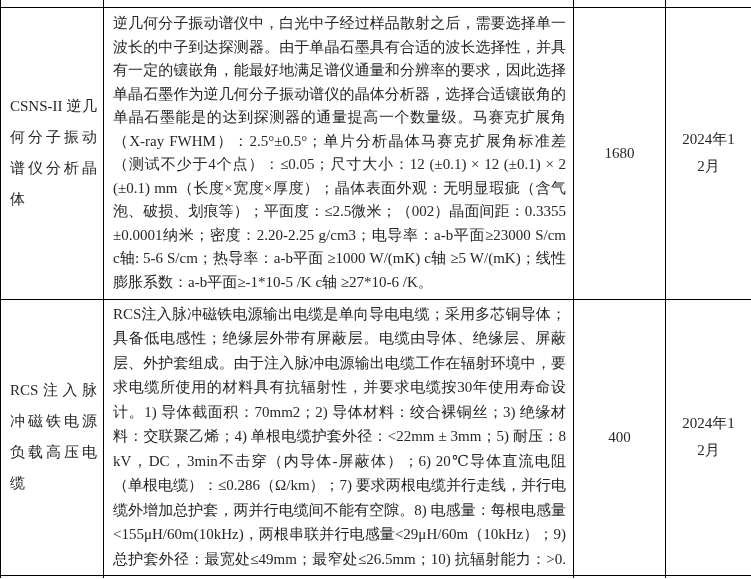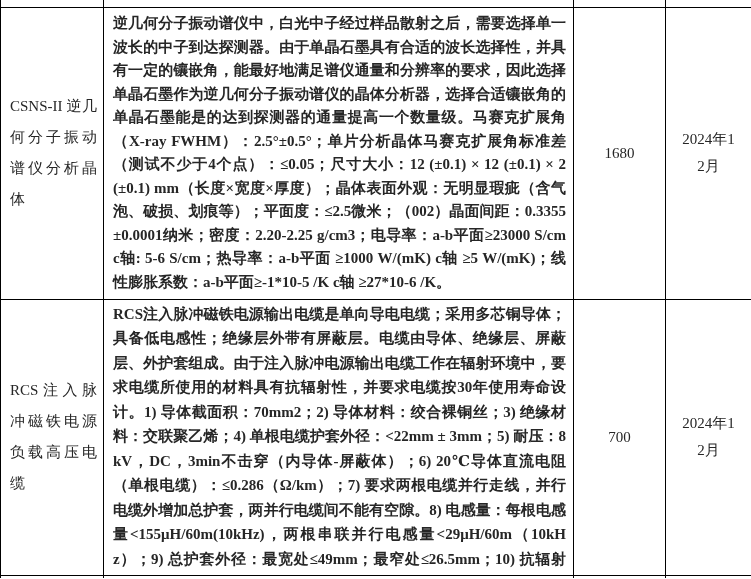--- a/index.html
+++ b/index.html
@@ -40,21 +40,20 @@
     line-height: 31px;
     text-align: justify;
     text-align-last: left;
     word-break: break-all;
   }
   .desc {
     padding: 2px 7px 2px 9px;
     font-size: 15px;
     text-align: justify;
     word-break: break-all;
-    font-weight: bold;
   }
   .desc.r1 { line-height: 23.5px; max-height: 286px; }
   .desc.r2 { line-height: 24.5px; max-height: 271px; }
 
   .qty {
     text-align: center;
     font-size: 15px;
   }
   .date {
     text-align: center;
@@ -104,21 +103,21 @@
     </tr>
 
     <tr class="row-2">
       <td>
         <div class="item-inner">RCS注入脉冲磁铁电源负载高压电缆</div>
       </td>
       <td>
         <div class="desc r2">RCS注入脉冲磁铁电源输出电缆是单向导电电缆；采用多芯铜导体；具备低电感性；绝缘层外带有屏蔽层。电缆由导体、绝缘层、屏蔽层、外护套组成。由于注入脉冲电源输出电缆工作在辐射环境中，要求电缆所使用的材料具有抗辐射性，并要求电缆按30年使用寿命设计。1) 导体截面积：70mm2；2) 导体材料：绞合裸铜丝；3) 绝缘材料：交联聚乙烯；4) 单根电缆护套外径：&lt;22mm ± 3mm；5) 耐压：8kV，DC，3min不击穿（内导体-屏蔽体）；6) 20℃导体直流电阻（单根电缆）：≤0.286（Ω/km）；7) 要求两根电缆并行走线，并行电缆外增加总护套，两并行电缆间不能有空隙。8) 电感量：每根电感量&lt;155μH/60m(10kHz)，两根串联并行电感量&lt;29μH/60m（10kHz）；9) 总护套外径：最宽处≤49mm；最窄处≤26.5mm；10) 抗辐射能力：&gt;0.25×106Gray。</div>
       </td>
       <td class="qty">
-        <span>700</span>
+        <span>400</span>
       </td>
       <td class="date">
         <div class="date-inner">2024年12月</div>
       </td>
     </tr>
 
     <tr class="partial-bottom">
       <td></td>
       <td></td>
       <td></td>

